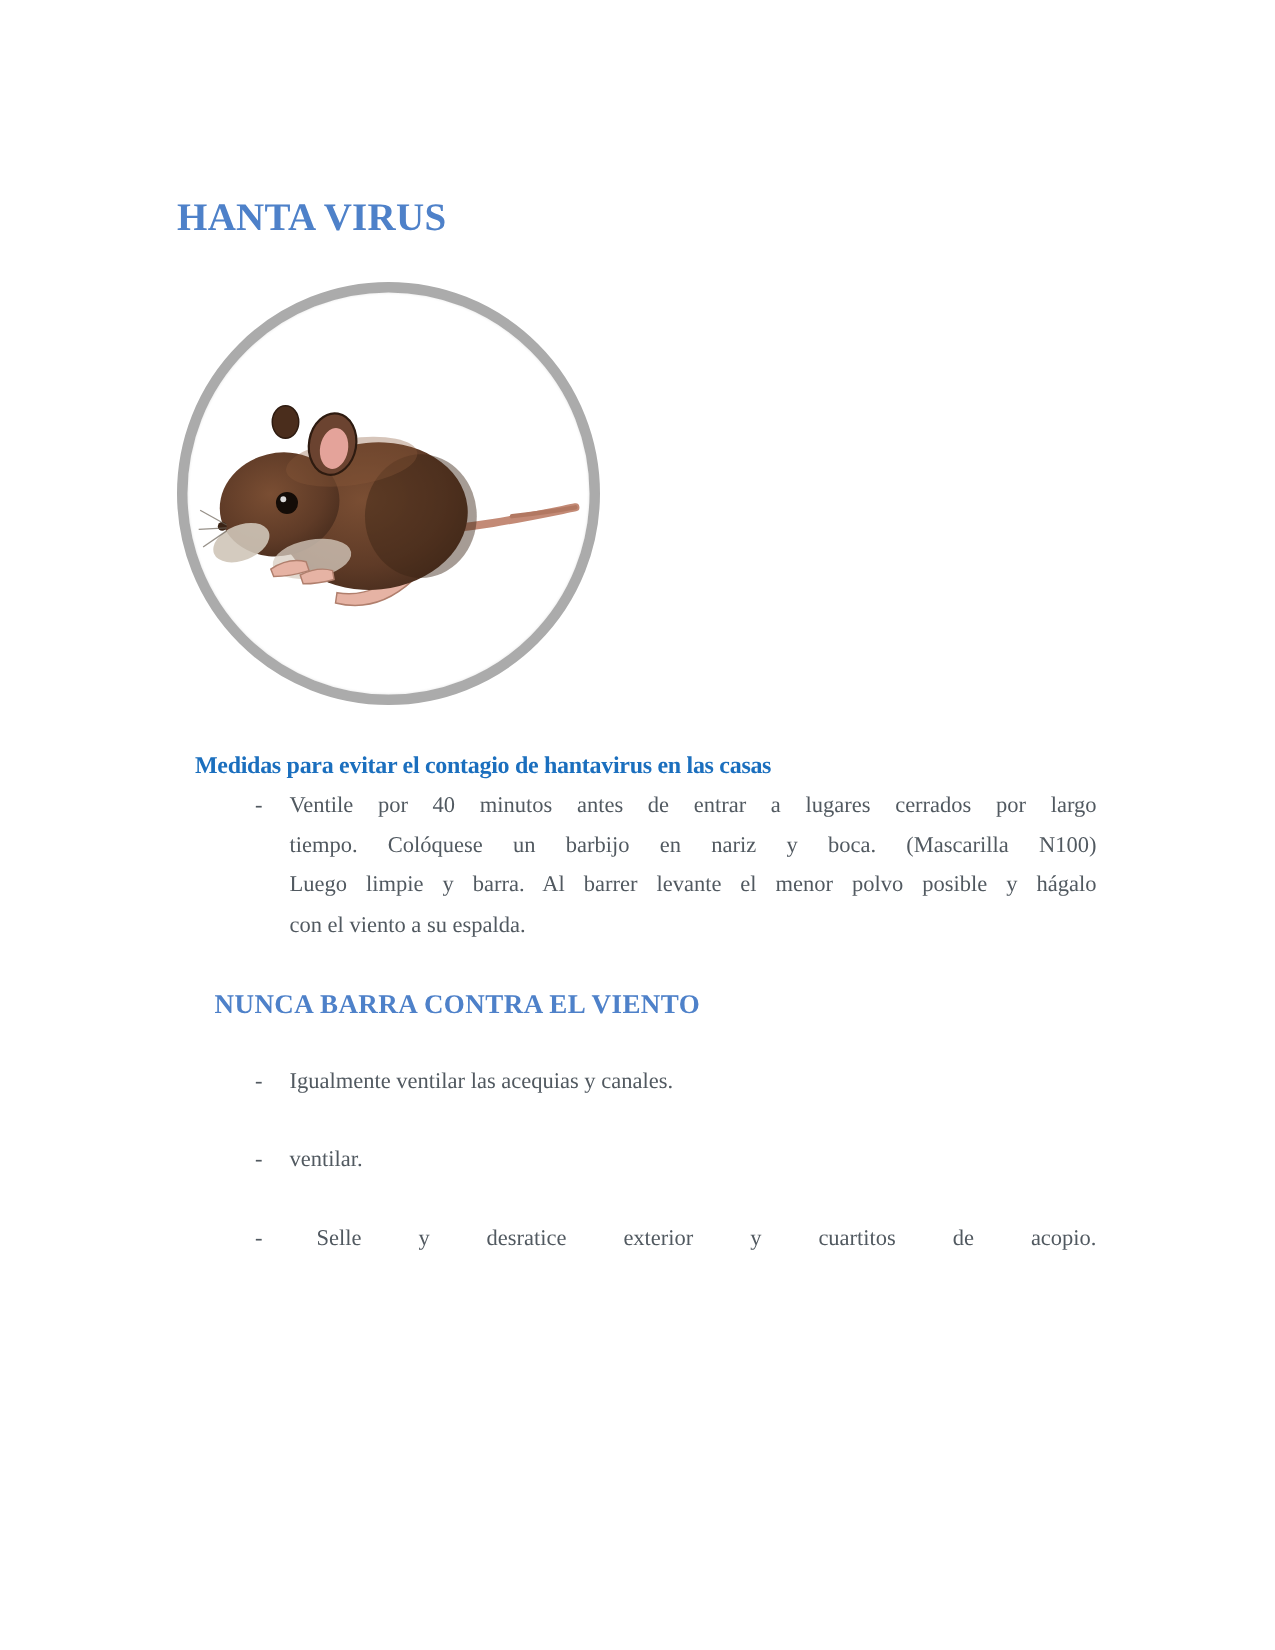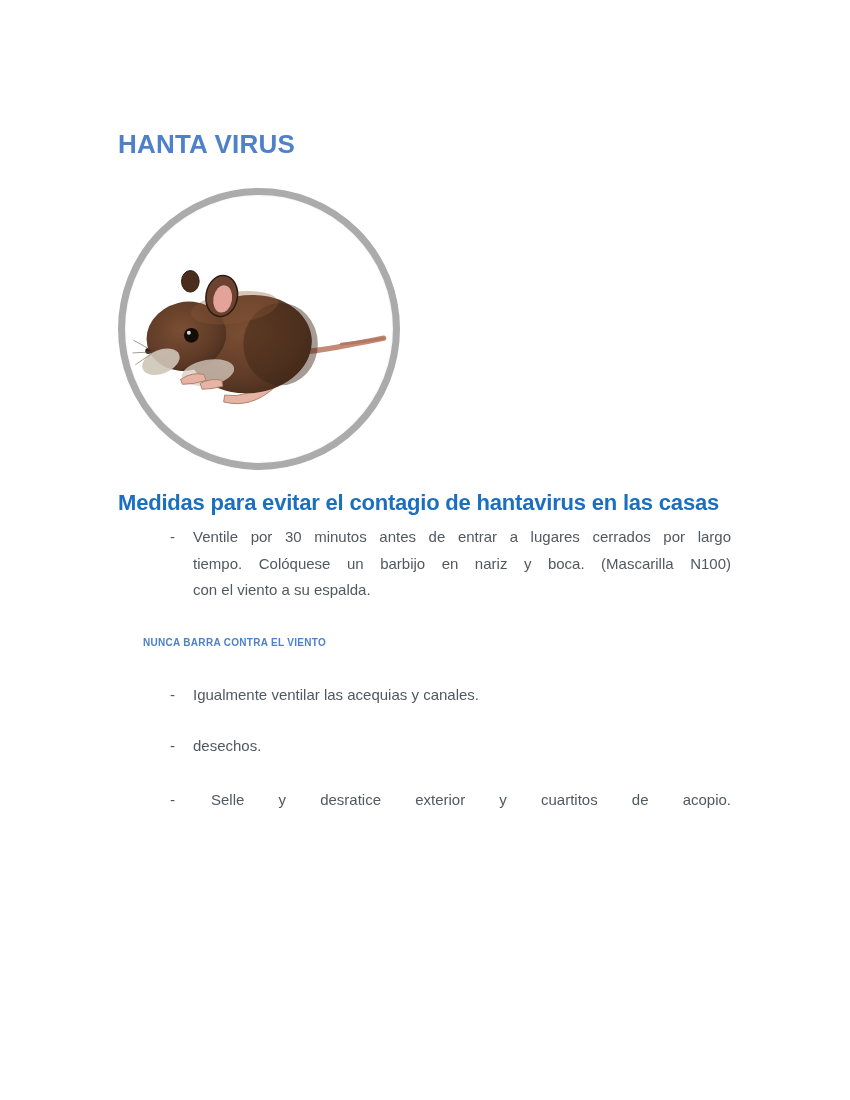--- a/index.html
+++ b/index.html
@@ -2,21 +2,21 @@
 <html style="--title-blue: #4e81c9; --heading-blue: #1b6fbe; --subheading-blue: #4e81c9; --body-text: #515960; --circle-border: #ababab;"><head>
 <meta charset="utf-8">
 <style>
   html, body { margin: 0; padding: 0; background: #ffffff; }
   .page {
     position: relative;
     width: 850px;
     height: 872px;
     background: #ffffff;
     overflow: hidden;
-    font-family: Liberation Sans, sans-serif;
+    font-family: Liberation Serif, serif;
     border-radius: 16px;
   }
   .doc-title {
     position: absolute;
     left: 118px;
     top: 130px;
     margin: 0;
     font-size: 26px;
     font-weight: bold;
     line-height: 1.15;
@@ -41,22 +41,22 @@
     top: 50%;
     transform: translateY(-46%);
     width: 256px;
     height: 206px;
   }
   .section-heading {
     position: absolute;
     left: 118px;
     top: 489px;
     width: 620px;
-    margin: 0;
-    font-size: 22px;
+    margin: 12px;
+    font-size: 16px;
     font-weight: bold;
     line-height: 1.25;
     letter-spacing: -0.2px;
     color: var(--heading-blue, #1b6fbe);
   }
   .list-area {
     position: absolute;
     left: 118px;
     top: 524px;
     width: 613px;
@@ -72,21 +72,21 @@
     flex: none;
     color: var(--body-text, #515960);
   }
   .bullet .content { flex: 1; min-width: 0; }
   .line { text-align: justify; }
   .line.stretch { text-align-last: justify; }
   .line.indent-sm { padding-left: 9px; }
   .line.indent-md { padding-left: 18px; }
   .warning-heading {
     margin: 31px 0 0 25px;
-    font-size: 10px;
+    font-size: 18px;
     font-weight: bold;
     line-height: 16px;
     letter-spacing: 0.3px;
     color: var(--subheading-blue, #4e81c9);
   }
   .gap-a { margin-top: 31px; }
   .gap-b { margin-top: 25px; }
   .gap-c { margin-top: 27px; }
 </style>
 </head>
@@ -144,39 +144,40 @@
     </svg>
   </div>
 
   <h2 class="section-heading">Medidas para evitar el contagio de hantavirus en las casas</h2>
 
   <div class="list-area">
 
     <div class="bullet">
       <span class="marker">-</span>
       <div class="content">
-        <div class="line stretch">Ventile por 30 minutos antes de entrar a lugares cerrados por largo</div>
+        <div class="line stretch">Ventile por 40 minutos antes de entrar a lugares cerrados por largo</div>
         <div class="line stretch">tiempo. Colóquese un barbijo en nariz y boca. (Mascarilla N100)</div>
+        <div class="line stretch">Luego limpie y barra. Al barrer levante el menor polvo posible y hágalo</div>
         <div class="line">con el viento a su espalda.</div>
       </div>
     </div>
 
     <div class="warning-heading">NUNCA BARRA CONTRA EL VIENTO</div>
 
     <div class="bullet gap-a">
       <span class="marker">-</span>
       <div class="content">
         <div class="line">Igualmente ventilar las acequias y canales.</div>
       </div>
     </div>
 
     <div class="bullet gap-b">
       <span class="marker">-</span>
       <div class="content">
-        <div class="line">desechos.</div>
+        <div class="line">ventilar.</div>
       </div>
     </div>
 
     <div class="bullet gap-c">
       <span class="marker">-</span>
       <div class="content">
         <div class="line stretch indent-md">Selle y desratice exterior y cuartitos de acopio.</div>
       </div>
     </div>
 

